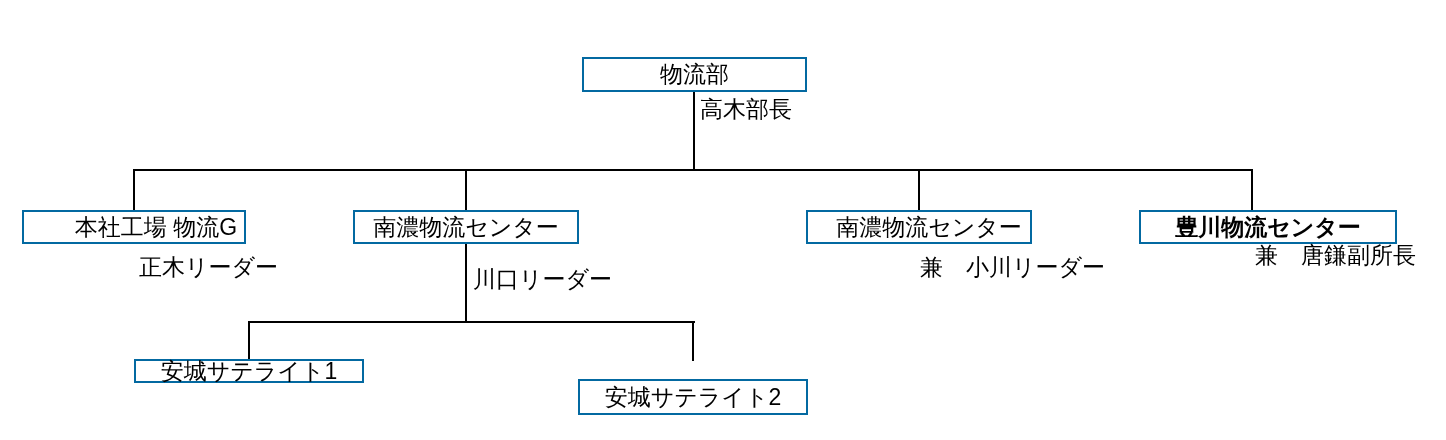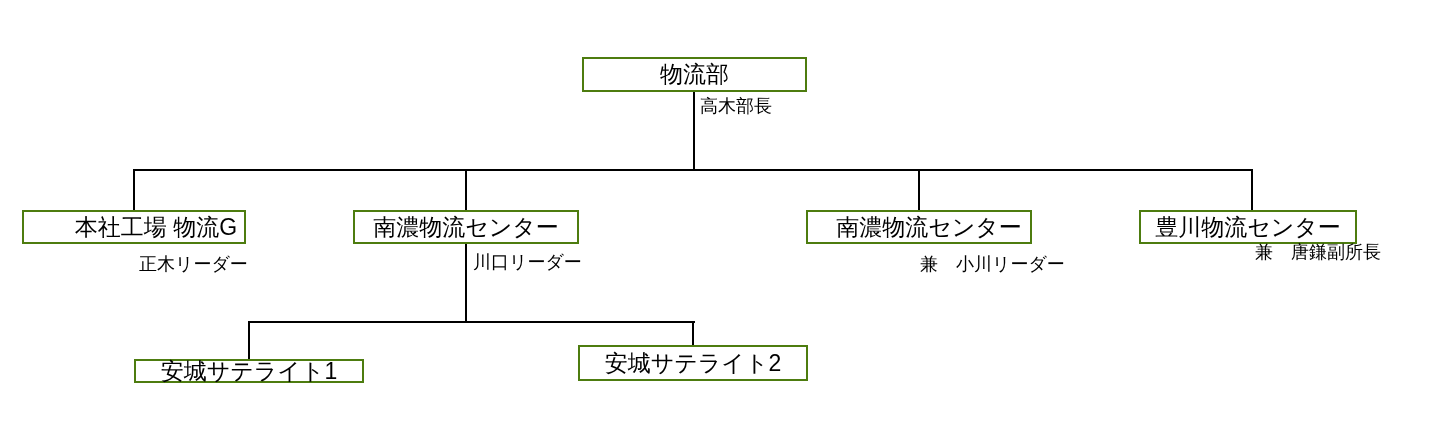--- a/index.html
+++ b/index.html
@@ -9,33 +9,33 @@
   }
   .canvas {
     position: relative;
     width: 1446px;
     height: 440px;
     background: #ffffff;
     overflow: hidden;
   }
   .node {
     position: absolute;
-    border: 2px solid #4d7c0f;
+    border: 2px solid #0369a1;
     background: #ffffff;
     display: flex;
     align-items: center;
     justify-content: center;
     font-size: 23px;
     color: #000000;
     white-space: nowrap;
     line-height: 1;
   }
   .staff {
     position: absolute;
-    font-size: 18px;
+    font-size: 23px;
     color: #000000;
     white-space: nowrap;
     line-height: 1.2;
   }
   .line {
     position: absolute;
     background: #000000;
   }
 </style>
 </head>
@@ -60,33 +60,33 @@
   <div class="staff" style="left:700px; top:96px;">高木部長</div>
 
   <div class="node" style="left:22px; top:210px; width:224px; height:34px;padding-left:44px;">
     <span>本社工場 物流G</span>
   </div>
   <div class="staff" style="left:139px; top:254px;">正木リーダー</div>
 
   <div class="node" style="left:353px; top:210px; width:226px; height:34px;">
     <span>南濃物流センター</span>
   </div>
-  <div class="staff" style="left:473px; top:252px;">川口リーダー</div>
+  <div class="staff" style="left:473px; top:266px;">川口リーダー</div>
 
   <div class="node" style="left:806px; top:210px; width:226px; height:34px;padding-left:20px;">
     <span>南濃物流センター</span>
   </div>
   <div class="staff" style="left:920px; top:254px;">兼　小川リーダー</div>
 
-  <div class="node" style="left:1139px; top:210px; width:218px; height:34px;">
+  <div class="node" style="left:1139px; top:210px; width:258px; height:34px;font-weight:bold;">
     <span>豊川物流センター</span>
   </div>
   <div class="staff" style="left:1255px; top:242px;">兼　唐鎌副所長</div>
 
   <div class="node" style="left:134px; top:359px; width:230px; height:24px;">
     <span>安城サテライト1</span>
   </div>
 
-  <div class="node" style="left:578px; top:345px; width:230px; height:36px;">
+  <div class="node" style="left:578px; top:379px; width:230px; height:36px;">
     <span>安城サテライト2</span>
   </div>
 
 </div>
 
 </body></html>

